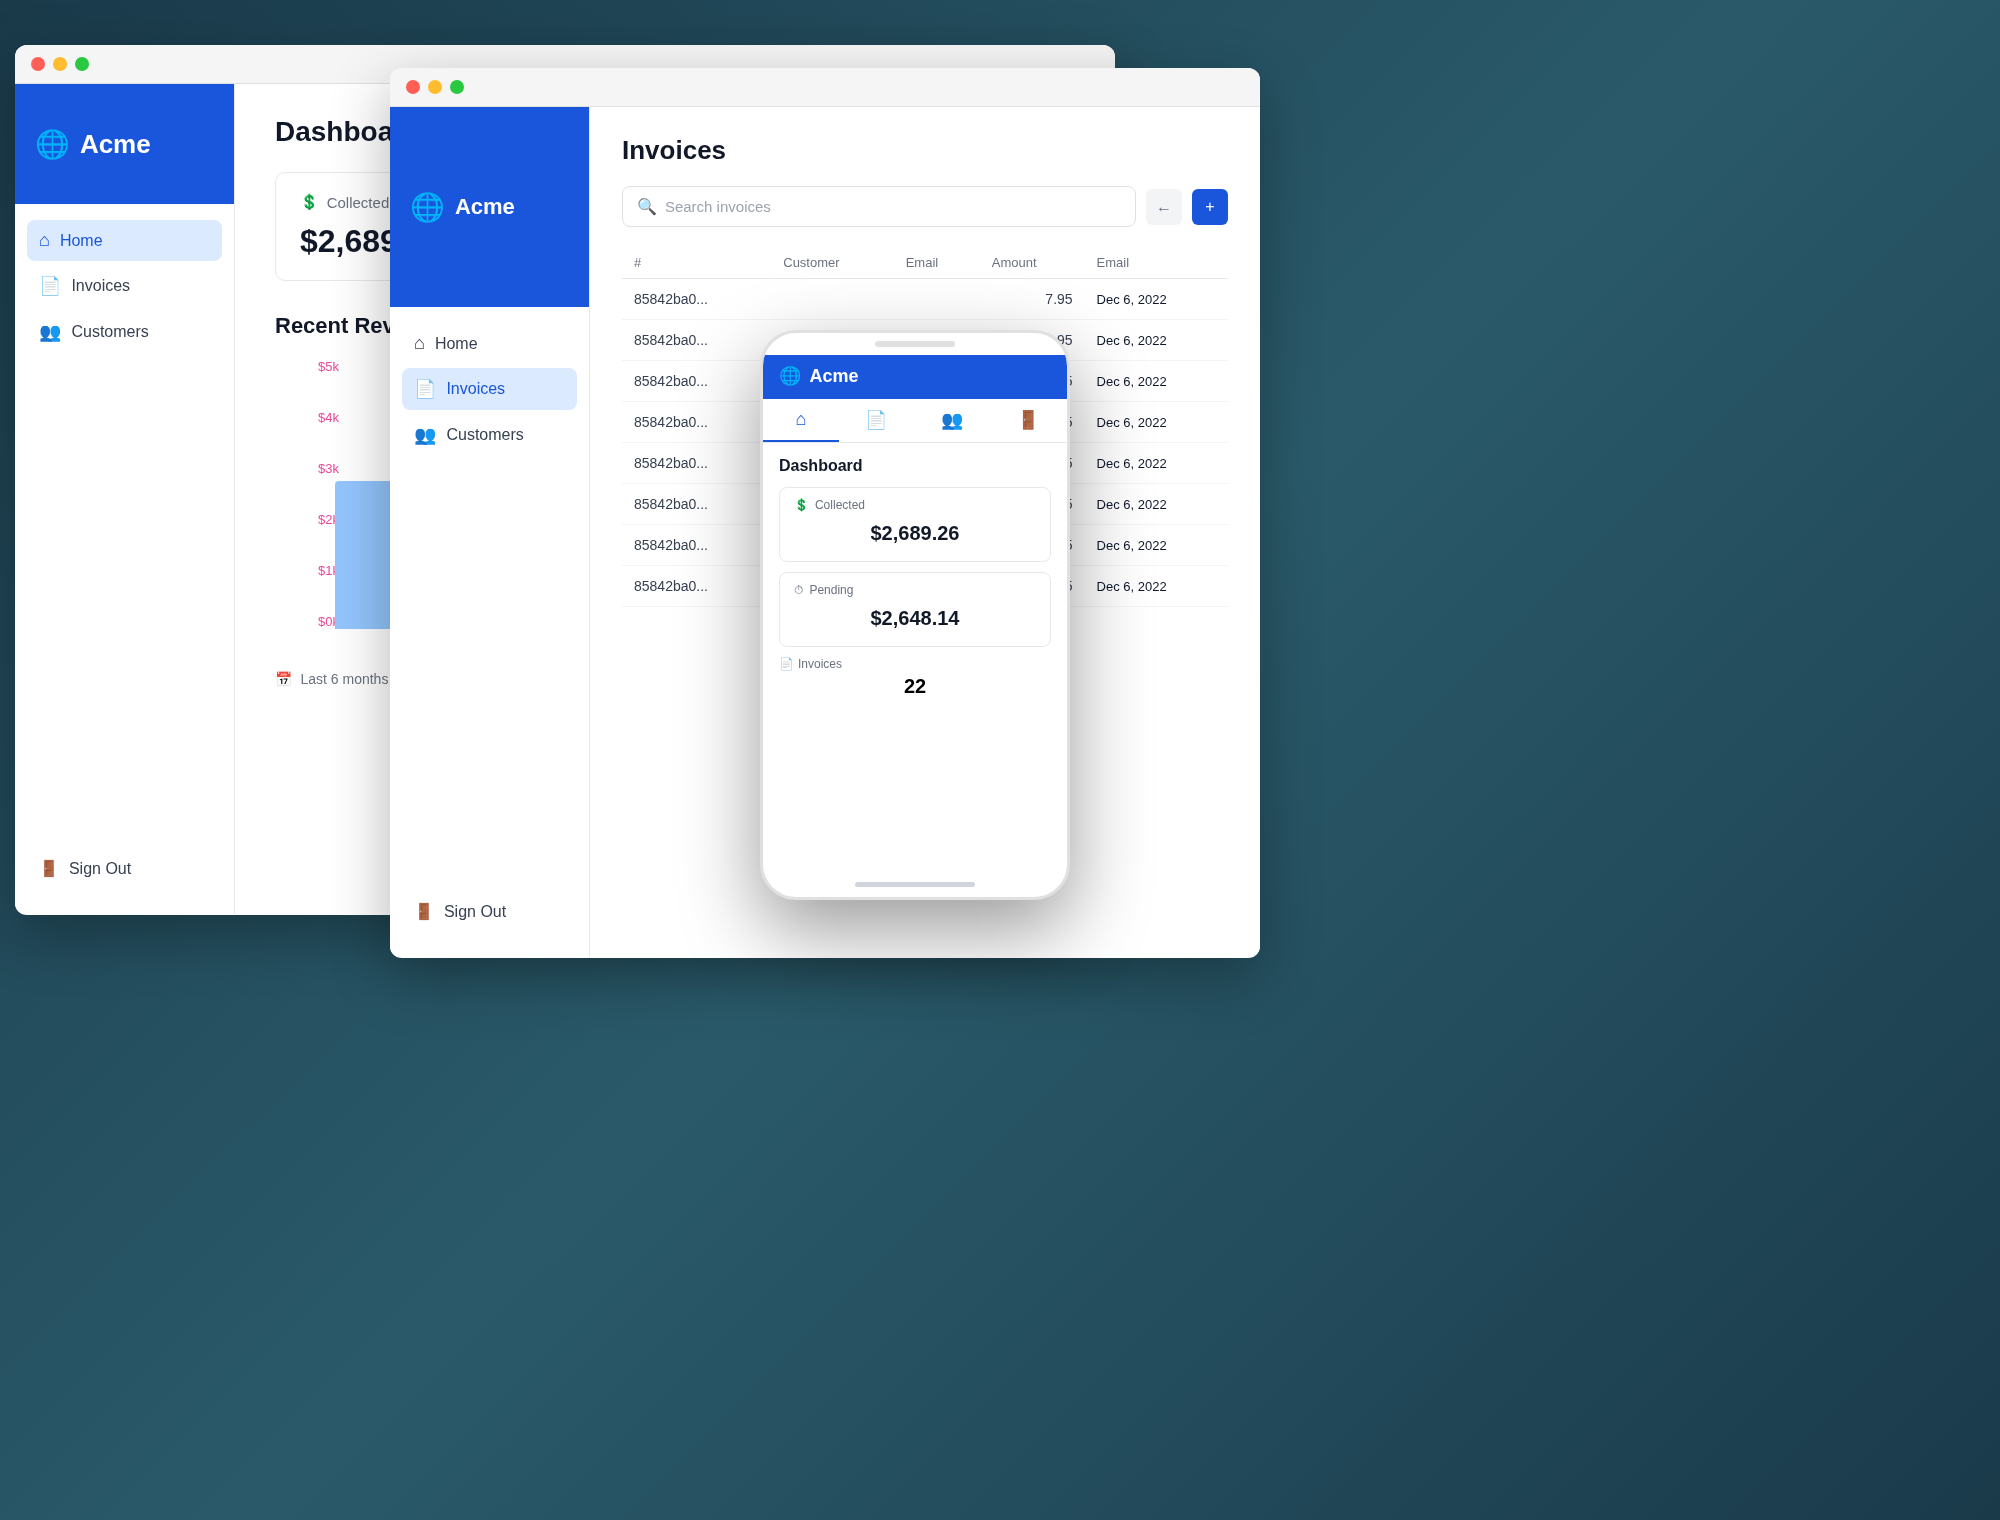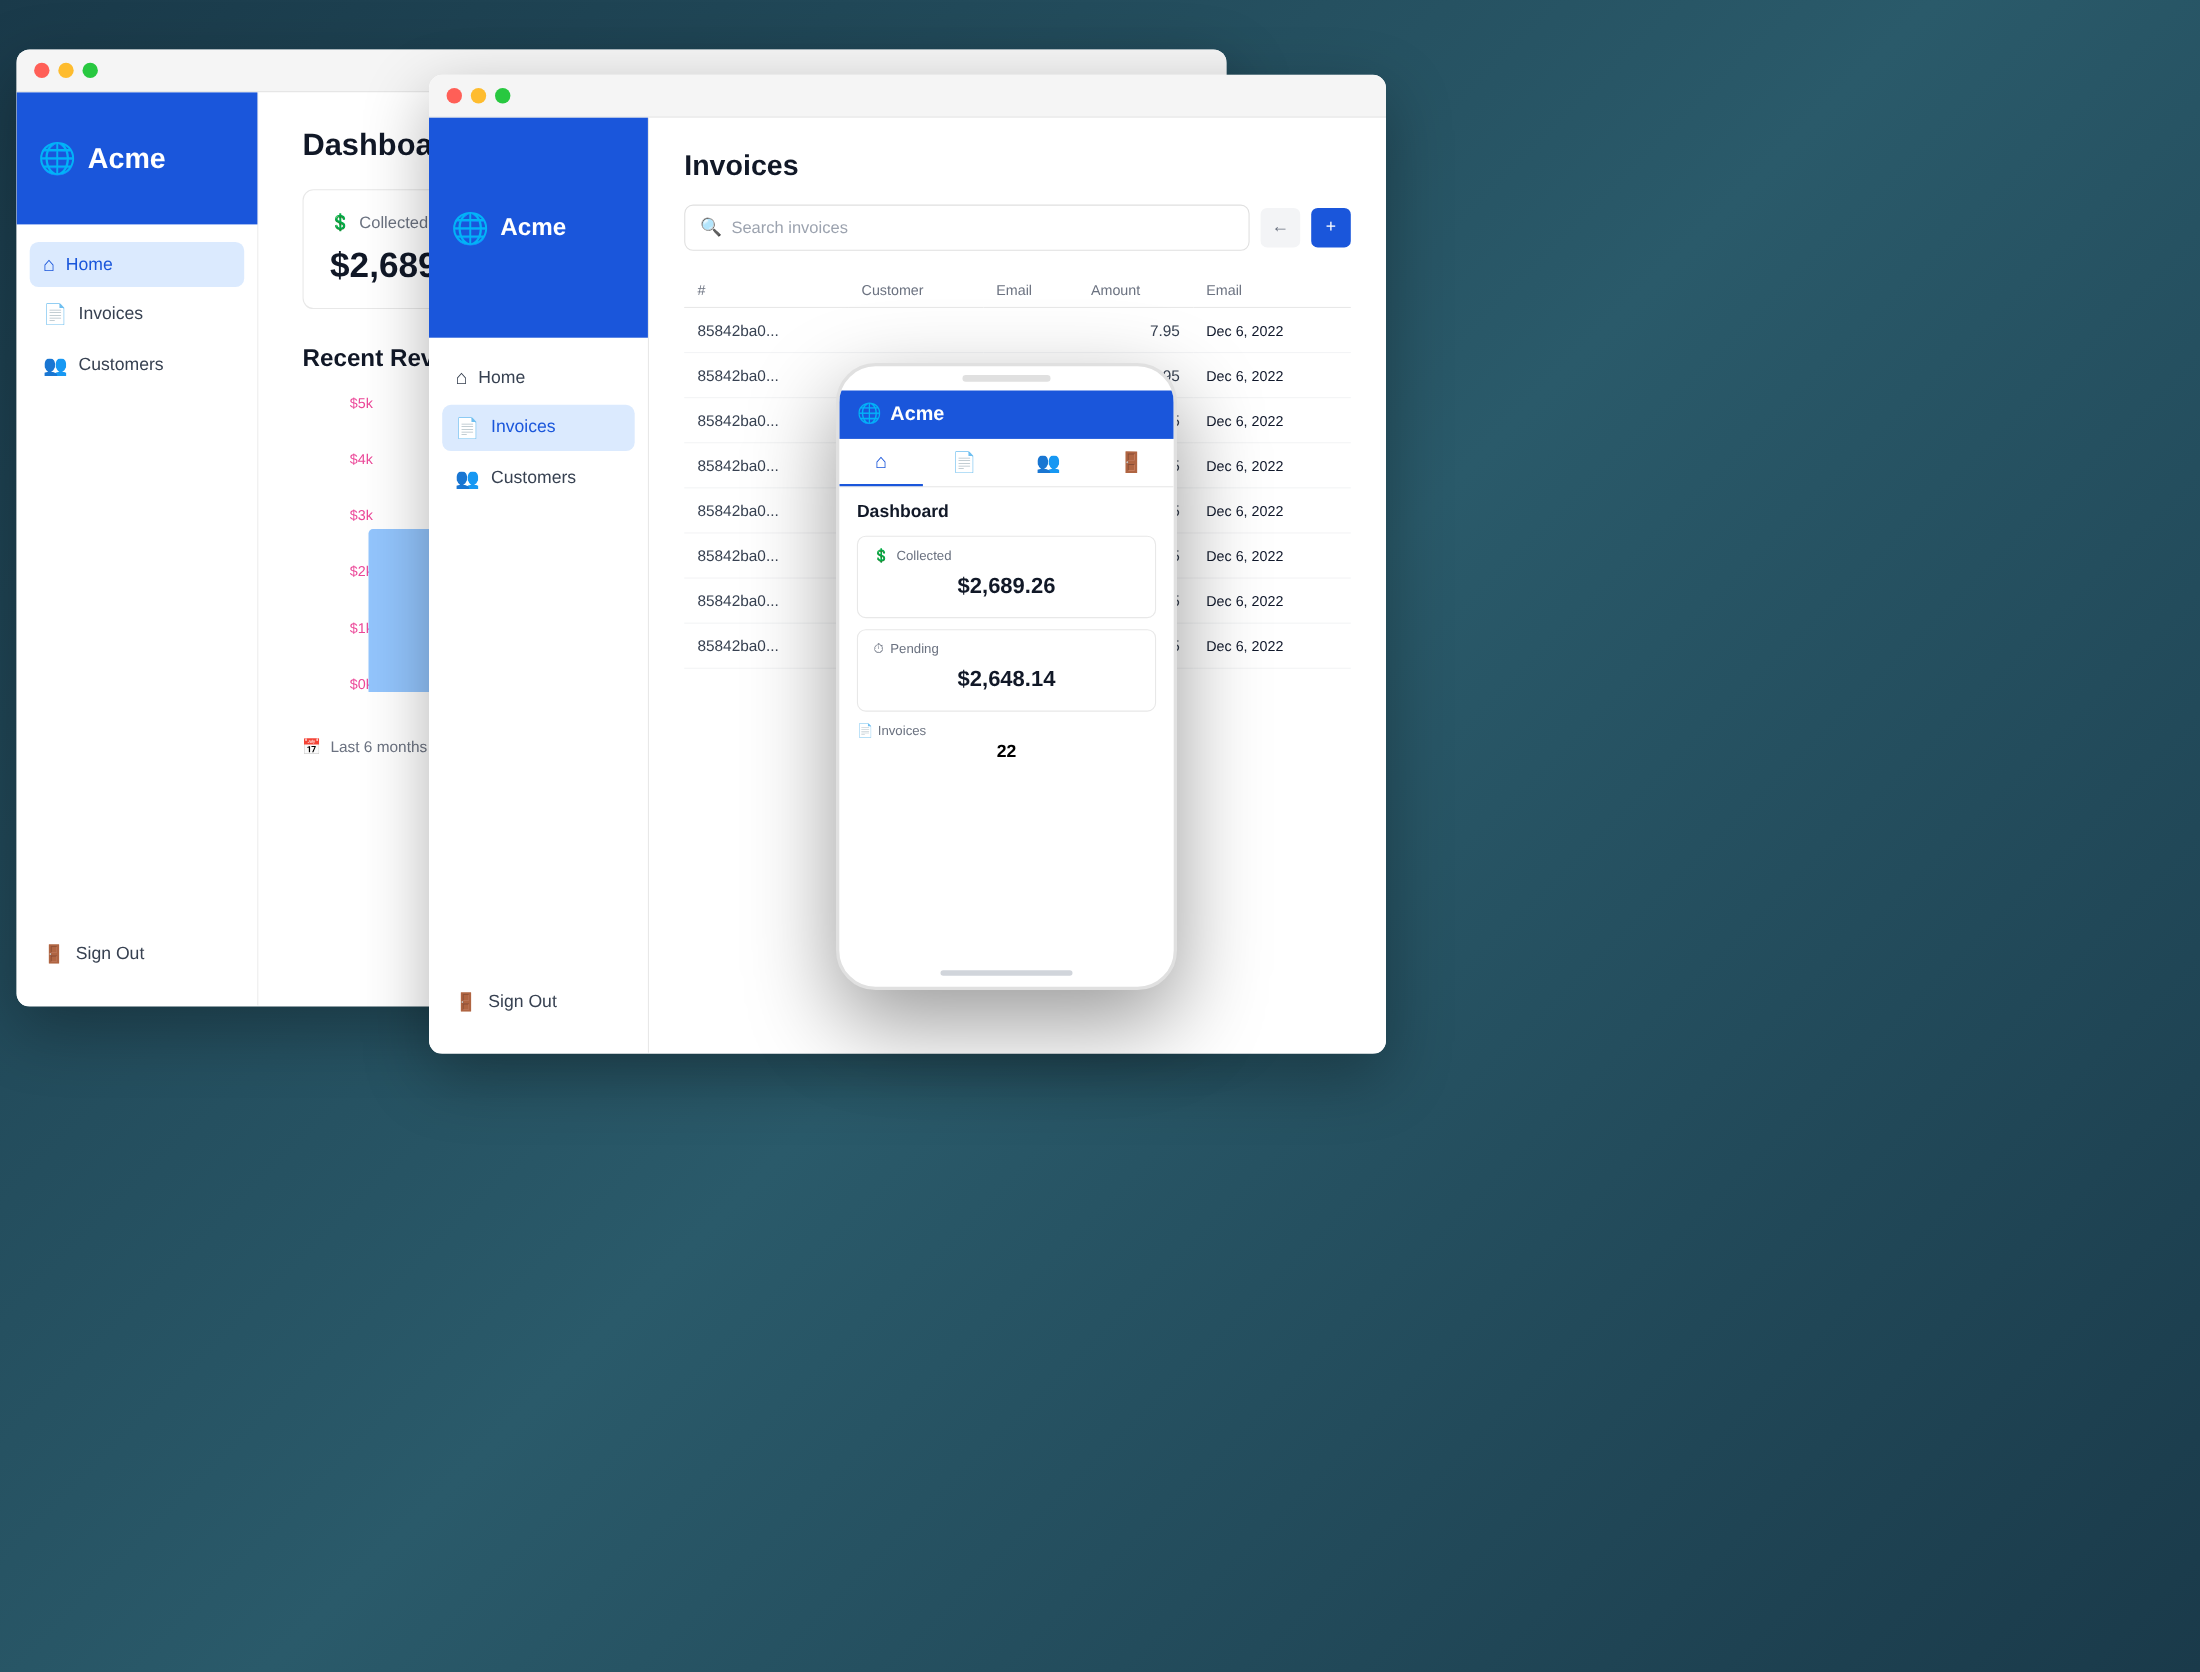--- a/index.html
+++ b/index.html
@@ -407,21 +407,21 @@
     .mobile-section-label {
       font-size: 12px;
       color: #6b7280;
       margin-bottom: 4px;
       display: flex;
       align-items: center;
       gap: 4px;
     }
 
     .mobile-section-value {
-      font-size: 16px;
+      font-size: 20px;
       font-weight: 600;
       text-align: center;
     }
 
     .mobile-bottom-bar {
       position: absolute;
       bottom: 10px;
       left: 50%;
       transform: translateX(-50%);
       width: 120px;

